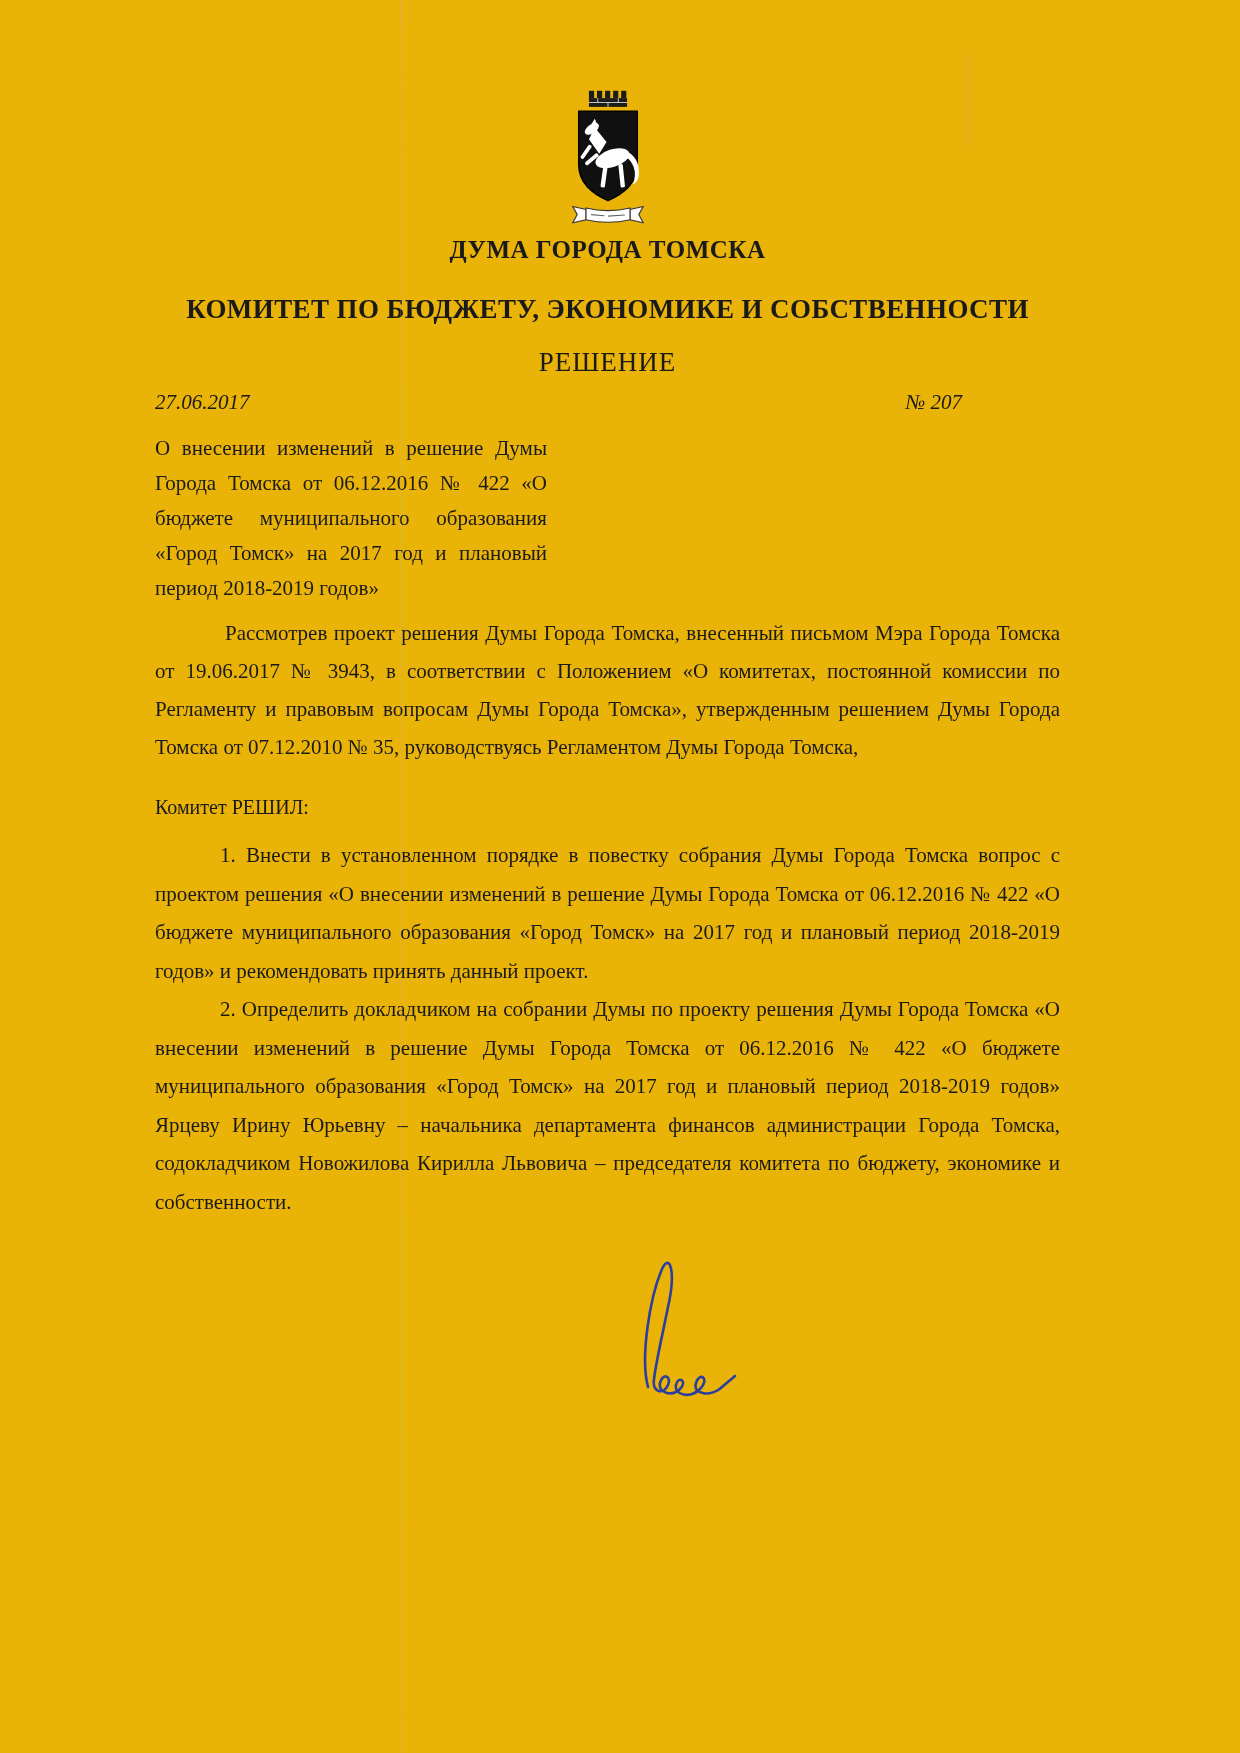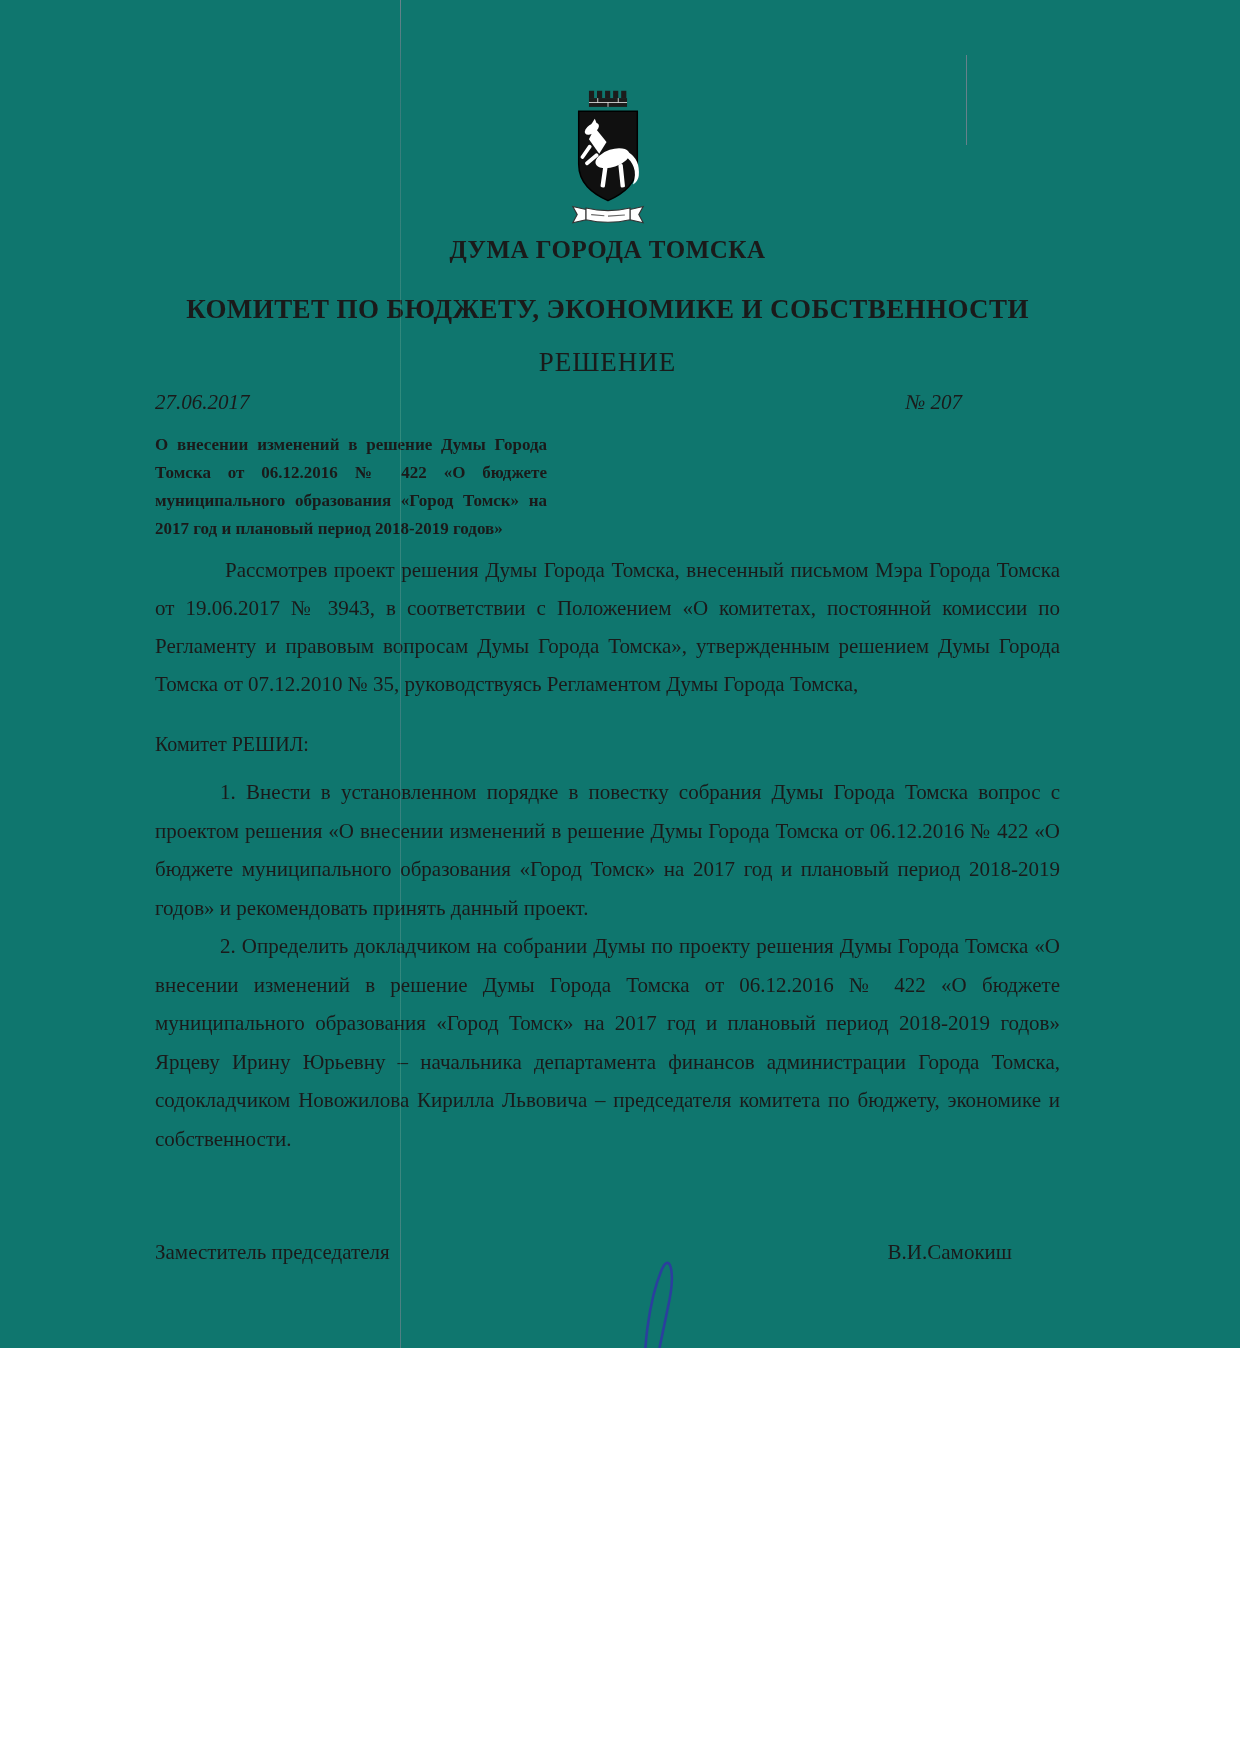--- a/index.html
+++ b/index.html
@@ -1,22 +1,22 @@
 <!DOCTYPE html>
 <html lang="ru"><head>
 <meta charset="utf-8">
 <style>
   * { margin: 0; padding: 0; box-sizing: border-box; }
   html, body { background: #ffffff; }
   .page {
     position: relative;
     width: 1240px;
-    height: 1348px;
+    height: 1753px;
     margin: 0 auto;
-    background: #0f766e;
+    background: #eab308;
     font-family: "Liberation Serif", "DejaVu Serif", serif;
     color: #1a1a1a;
     overflow: hidden;
   }
   .content {
     position: relative;
     width: 905px;
     margin-left: 155px;
   }
   
@@ -79,23 +79,23 @@
     display: flex;
     justify-content: space-between;
     align-items: baseline;
     font-size: 21px;
     font-style: italic;
   }
   .doc-number { margin-right: 98px; }
   .subject {
     margin-top: 16px;
     width: 392px;
-    font-weight: bold;
-    font-size: 17px;
-    line-height: 28px;
+    font-weight: normal;
+    font-size: 21px;
+    line-height: 35px;
     text-align: justify;
     text-align-last: left;
   }
   .body-para {
     margin-top: 8px;
     font-size: 21px;
     line-height: 38px;
     text-align: justify;
     text-align-last: left;
     text-indent: 70px;
@@ -196,24 +196,20 @@
     <div class="subject">О внесении изменений в решение Думы Города Томска от 06.12.2016 № 422 «О бюджете муниципального образования «Город Томск» на 2017 год и плановый период 2018-2019 годов»</div>
 
     <div class="body-para">Рассмотрев проект решения Думы Города Томска, внесенный письмом Мэра Города Томска от 19.06.2017 № 3943, в соответствии с Положением «О комитетах, постоянной комиссии по Регламенту и правовым вопросам Думы Города Томска», утвержденным решением Думы Города Томска от 07.12.2010 № 35, руководствуясь Регламентом Думы Города Томска,</div>
 
     <div class="resolved">Комитет РЕШИЛ:</div>
 
     <div class="item-para item-1">1. Внести в установленном порядке в повестку собрания Думы Города Томска вопрос с проектом решения «О внесении изменений в решение Думы Города Томска от 06.12.2016 № 422 «О бюджете муниципального образования «Город Томск» на 2017 год и плановый период 2018-2019 годов» и рекомендовать принять данный проект.</div>
 
     <div class="item-para item-2">2. Определить докладчиком на собрании Думы по проекту решения Думы Города Томска «О внесении изменений в решение Думы Города Томска от 06.12.2016 № 422 «О бюджете муниципального образования «Город Томск» на 2017 год и плановый период 2018-2019 годов» Ярцеву Ирину Юрьевну – начальника департамента финансов администрации Города Томска, содокладчиком Новожилова Кирилла Львовича – председателя комитета по бюджету, экономике и собственности.</div>
 
-    <div class="sig-row">
-      <span>Заместитель председателя</span>
-      <span class="sig-name">В.И.Самокиш</span>
-    </div>
 
   </div>
 
   <svg class="signature-svg" width="170" height="160" viewBox="0 0 170 160" xmlns="http://www.w3.org/2000/svg">
     <path d="M58,135
              C50,105 60,45 72,17
              C80,0 86,20 78,55
              C72,85 66,110 64,127
              C62,141 74,143 78,133
              C82,123 72,121 70,131

